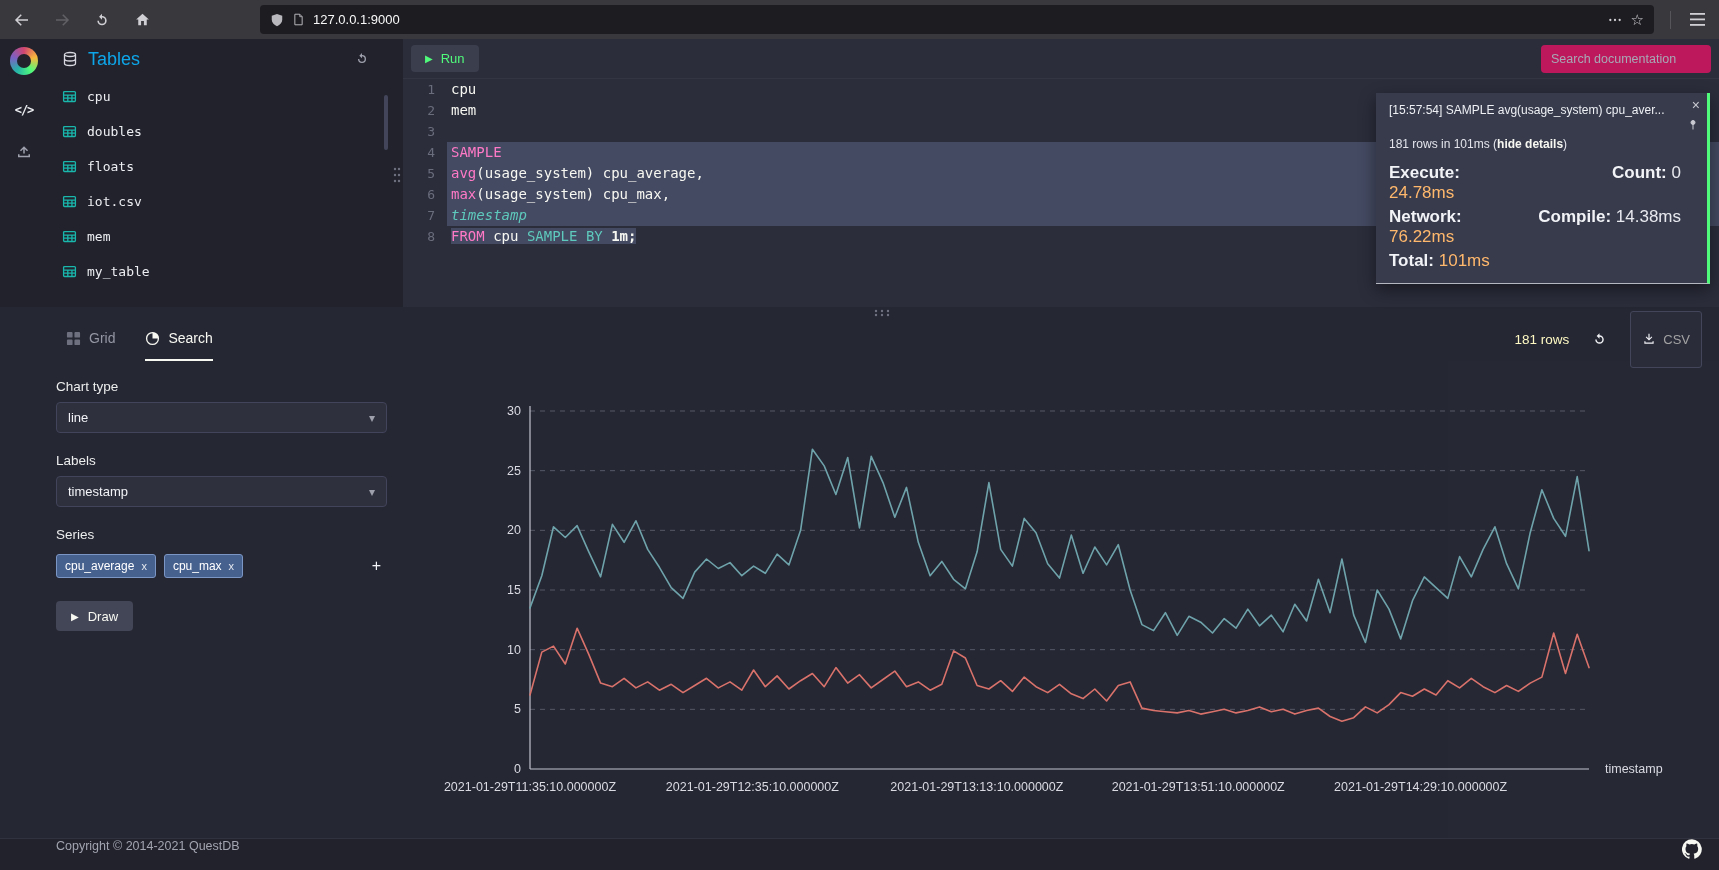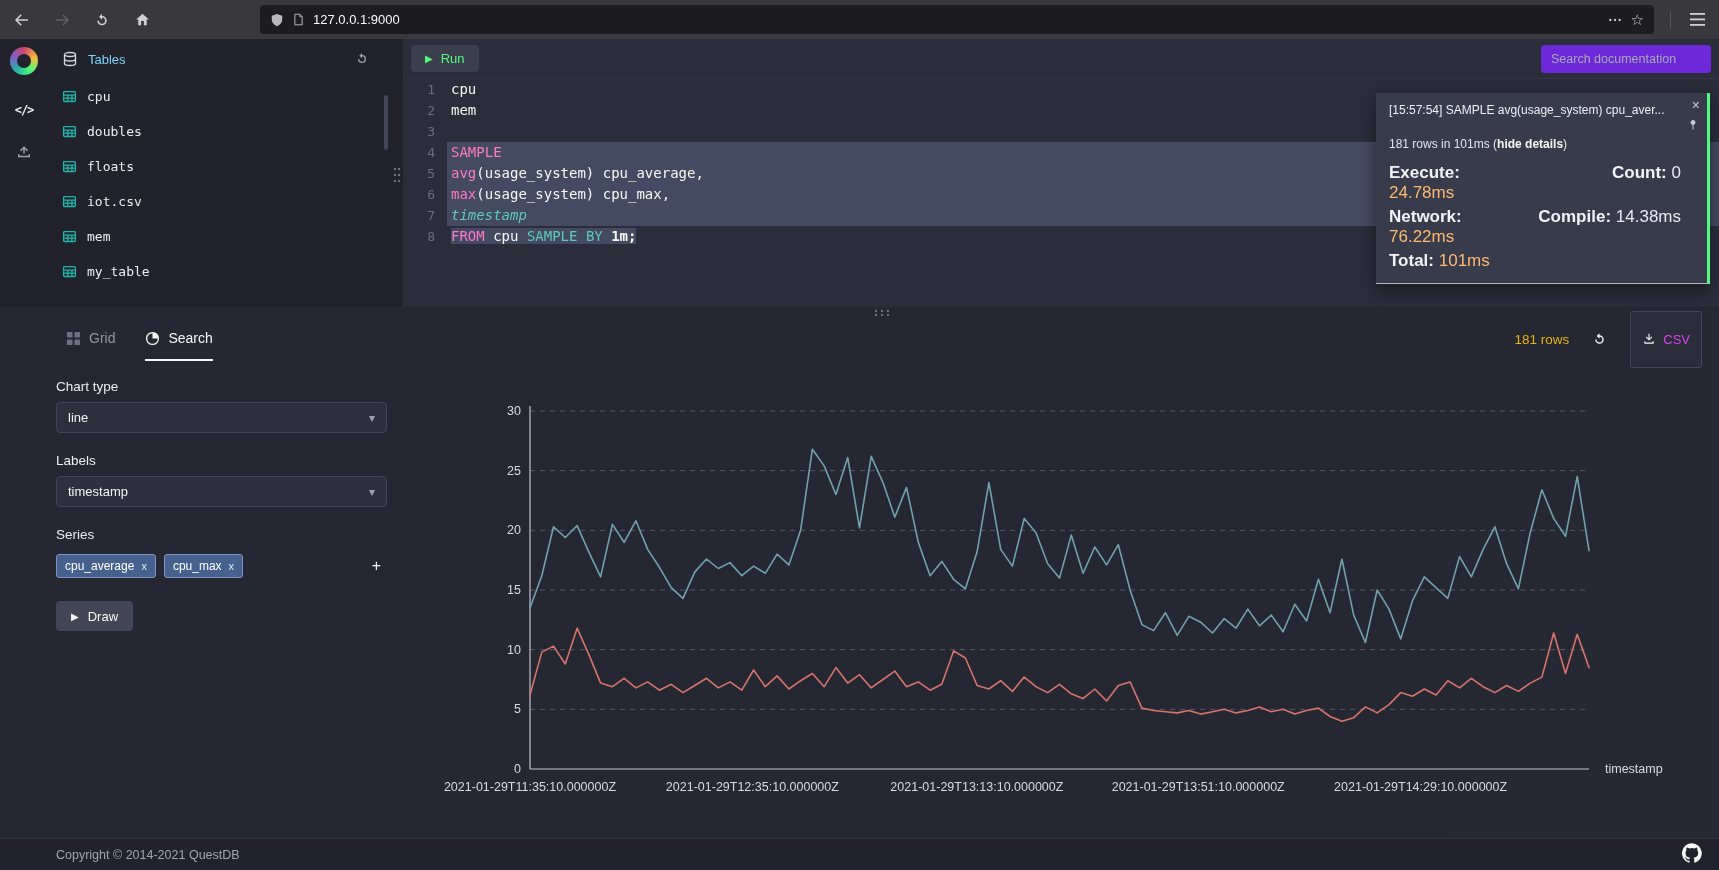--- a/index.html
+++ b/index.html
@@ -20,40 +20,40 @@
   
   .left-rail { position:absolute; left:0; top:39px; width:48px; bottom:32px; background:#21222c; display:flex; flex-direction:column; align-items:center; padding-top:8px; }
   .logo { width:28px; height:28px; border-radius:50%; background:conic-gradient(#d14671,#f8b83c,#50fa7b,#26b4a8,#7b61c4,#d14671); position:relative; }
   .logo::after { content:""; position:absolute; inset:7px; border-radius:50%; background:#21222c; }
   .rail-code { margin-top:28px; font-family:"DejaVu Sans Mono",monospace; font-weight:bold; font-size:12px; color:#eceef2; letter-spacing:-1px; }
   .rail-upload { margin-top:26px; }
 
   
   .tables-panel { position:absolute; left:48px; top:39px; width:342px; height:268px; background:#21222c; }
   .tables-header { height:40px; display:flex; align-items:center; padding:0 14px; gap:10px; }
-  .tables-title { font-size:13px; color:#7dd3fc; }
+  .tables-title { font-size:18px; color:#0ea5e9; }
   .th-spacer { flex:1; }
   .tables-list { position:relative; }
   .table-item { height:35px; display:flex; align-items:center; gap:10px; padding-left:14px; cursor:pointer; }
   .t-name { font-family:"DejaVu Sans Mono",monospace; font-size:13px; color:#eceef2; }
   .panel-scrollbar { position:absolute; right:2px; top:16px; width:4px; height:55px; background:#43465a; border-radius:2px; }
 
   
   .v-splitter { position:absolute; left:390px; top:39px; width:13px; height:268px; background:#21222c; cursor:col-resize; }
   .v-splitter svg { position:absolute; left:3px; top:128px; }
   .h-splitter { position:absolute; left:0; top:307px; width:1719px; height:10px; background:#252733; cursor:row-resize; }
   .h-splitter svg { position:absolute; left:874px; top:2px; }
 
   
   .editor-panel { position:absolute; left:403px; top:39px; right:0; height:268px; background:#2b2d3b; }
   .editor-toolbar { height:40px; display:flex; align-items:center; padding:0 4px 0 8px; border-bottom:1px solid rgba(255,255,255,0.04); }
   .run-btn { display:flex; align-items:center; gap:8px; height:27px; padding:0 14px; background:#3b3e4d; border-radius:4px; }
   .run-play { color:#50fa7b; font-size:10px; }
   .run-label { color:#50fa7b; font-size:13px; }
-  .doc-search { margin-left:auto; margin-right:4px; width:170px; height:28px; background:#6d28d9; border:none; border-radius:4px; color:#d6d7de; font-size:12.5px; padding:0 10px; outline:none; font-family:"Liberation Sans",sans-serif; }
+  .doc-search { margin-left:auto; margin-right:4px; width:170px; height:28px; background:#be185d; border:none; border-radius:4px; color:#d6d7de; font-size:12.5px; padding:0 10px; outline:none; font-family:"Liberation Sans",sans-serif; }
   .doc-search::placeholder { color:#a7a9b5; }
   .code-area { font-family:"DejaVu Sans Mono",monospace; font-size:14px; cursor:text; }
   .code-line { display:flex; height:21px; }
   .ln { width:44px; text-align:right; padding-right:12px; color:#6a6d7c; font-size:13px; line-height:21px; user-select:none; }
   .code-body { flex:1; padding-left:4px; line-height:21px; white-space:pre; }
   .code-body.sel { background:#444a62; }
   .code-body .sel { background:#444a62; }
   .tok-k { color:#ff79c6; }
   .tok-f { color:#ff79c6; }
   .tok-t { color:#5ec9bd; font-style:italic; }
@@ -75,43 +75,43 @@
   .notif-close { position:absolute; right:7px; top:4px; font-size:14px; color:#c9cad2; }
   .notif-pin { position:absolute; right:8px; top:26px; }
 
   
   .results-toolbar { position:absolute; left:0; top:317px; width:1719px; height:44px; background:#252733; display:flex; align-items:center; }
   .tabs { display:flex; gap:30px; margin-left:66px; height:100%; }
   .tab { display:flex; align-items:center; gap:8px; height:100%; border-bottom:2px solid transparent; font-size:14px; }
   .tab.active { border-bottom-color:#f8f8f2; color:#f8f8f2; }
   .tab.inactive { color:#9496a3; }
   .rt-right { margin-left:auto; display:flex; align-items:center; gap:16px; margin-right:17px; }
-  .row-count { font-size:13.5px; color:#eab308; }
+  .row-count { font-size:13.5px; color:#fef9c3; }
   .icon-btn { display:flex; align-items:center; justify-content:center; padding:4px 6px; border-radius:3px; }
-  .csv-btn { display:flex; align-items:center; gap:7px; padding:20px 11px; border:1px solid #43465a; border-radius:3px; background:#2a2c3a; font-size:13px; color:#d946ef; }
+  .csv-btn { display:flex; align-items:center; gap:7px; padding:20px 11px; border:1px solid #43465a; border-radius:3px; background:#2a2c3a; font-size:13px; color:#a3a3a3; }
 
   
   .results-body { position:absolute; left:0; top:361px; width:1448px; height:477px; background:#252733; }
   .chart-config { position:absolute; left:56px; top:18px; width:331px; }
   .cfg-label { font-size:13.5px; color:#eceded; margin-bottom:8px; }
   .select { height:31px; background:#2e303d; border:1px solid #41445a; border-radius:4px; display:flex; align-items:center; padding:0 11px; font-size:13px; color:#f2f3f7; margin-bottom:20px; cursor:pointer; }
   .chev { margin-left:auto; color:#9ea0ab; font-size:12px; }
   .series-row { display:flex; align-items:center; width:331px; min-height:31px; margin-bottom:20px; }
   .chips { display:flex; gap:8px; flex:1; }
   .chip { display:inline-flex; align-items:center; background:#47618f; border:1px solid #7b95c4; border-radius:3px; padding:4px 8px; font-size:12px; color:#fff; cursor:default; }
   .chip-x { margin-left:7px; font-size:11px; opacity:0.85; cursor:pointer; }
   .plus-btn { color:#f2f3f7; font-size:16px; padding:2px 6px; }
   .draw-btn { display:flex; align-items:center; gap:9px; height:30px; padding:0 15px; background:#434657; border-radius:4px; font-size:13px; color:#f8f8f2; margin-top:4px; }
   .draw-play { font-size:10px; }
   .chart-svg { position:absolute; left:400px; top:39px; }
   .chart-svg text { font-family:"Liberation Sans",sans-serif; }
   .chart-svg .tick { fill:#d9dae2; font-size:12.5px; }
 
   
-  .footer { position:absolute; left:0; top:838px; width:1719px; height:32px; background:#21222c; border-top:1px solid #30323f; display:flex; align-items:center; padding:0 17px 0 56px; }
+  .footer { position:absolute; left:0; top:838px; width:1719px; height:32px; background:#21222c; border-top:1px solid #30323f; display:flex; align-items:flex-start; padding:0 17px 0 56px; }
   .copyright { font-size:12.5px; color:#a2a4af; }
   .f-spacer { flex:1; }
 </style>
 </head>
 <body>
 
 <div class="browser">
   <span class="nav-btn">
       <svg width="18" height="18" viewBox="0 0 24 24">
         <path fill="none" stroke="#cfcfd4" stroke-width="2" d="M20 12H5m6-7l-7 7 7 7"></path>

